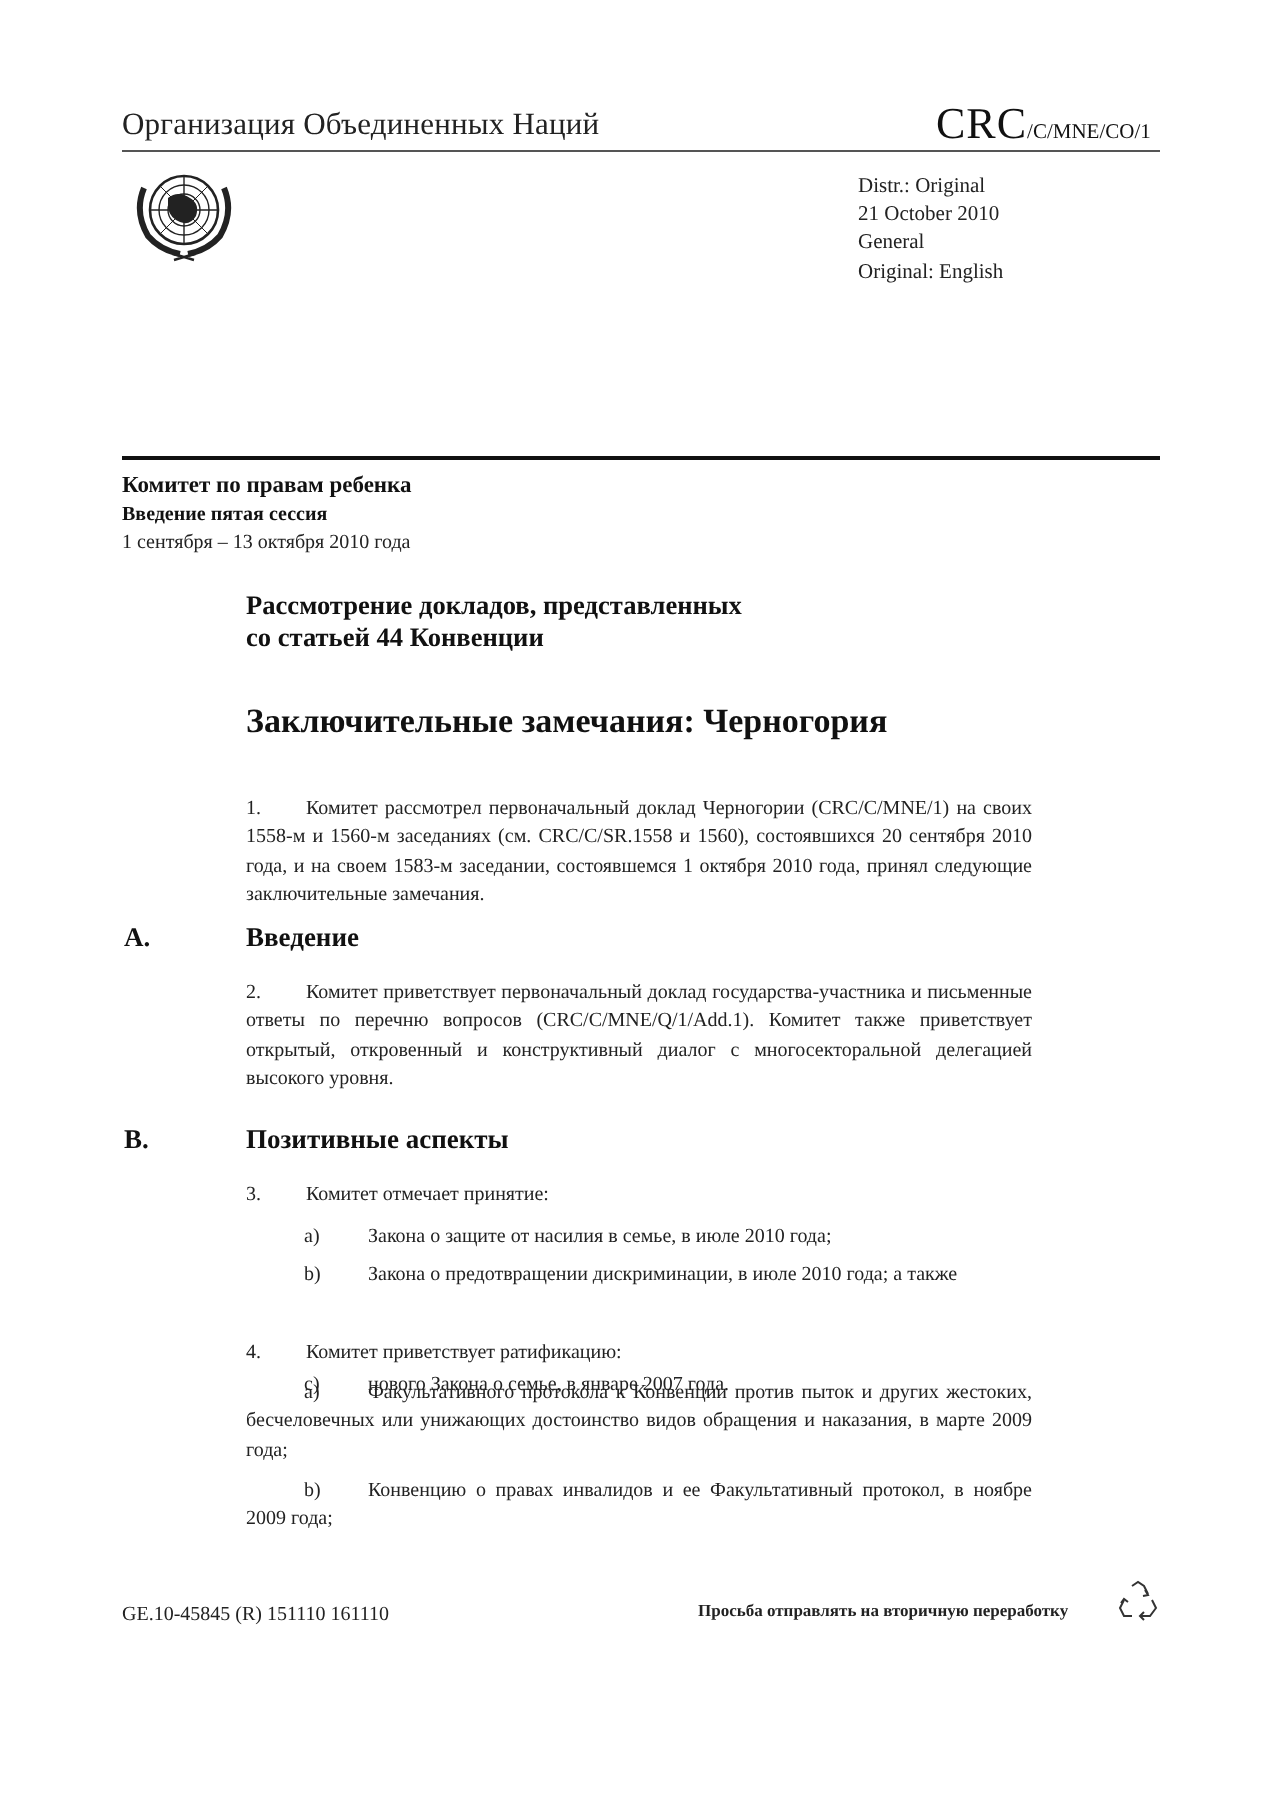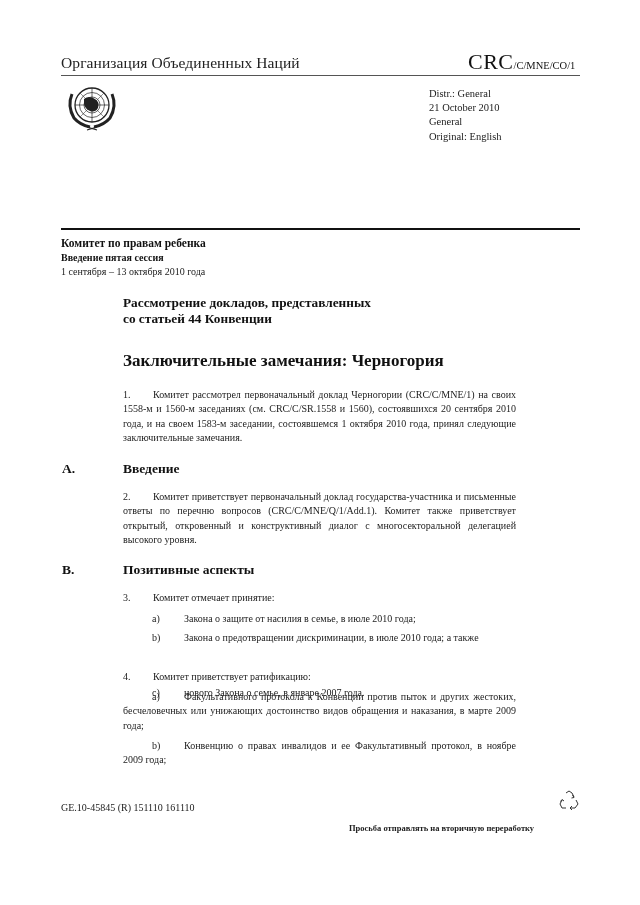--- a/index.html
+++ b/index.html
@@ -24,21 +24,21 @@
   .para .num { display: inline-block; width: 30px; }
   .section-heading { font-size: 13.5px; font-weight: bold; color: #111; }
   .section-heading .letter { position: absolute; left: 0; }
   .section-heading .text { position: absolute; left: 61px; white-space: nowrap; }
   .item-line { left: 123px; font-size: 10px; color: #222; white-space: nowrap; }
   .item-line .lbl { display: inline-block; width: 30px; }
   .sub-line { left: 152px; font-size: 10px; color: #222; white-space: nowrap; }
   .sub-line .lbl { display: inline-block; width: 32px; }
   .para .indent-lbl { display: inline-block; padding-left: 29px; width: 32px; }
   .footer-code { left: 61px; top: 802px; font-size: 10px; color: #222; }
-  .footer-recycle { left: 349px; top: 800px; font-size: 8.5px; font-weight: bold; color: #222; margin-top: 23px; }
+  .footer-recycle { left: 349px; top: 800px; font-size: 8.5px; font-weight: bold; color: #222; }
   .recycle-icon { left: 558px; top: 789px; width: 22px; height: 22px; }
 </style>
 </head>
 <body>
 
 <div class="abs org-name">Организация Объединенных Наций</div>
 <div class="abs symbol"><span class="big">CRC</span><span class="small">/C/MNE/CO/1</span></div>
 <div class="abs rule-thin"></div>
 
 <div class="abs logo">
@@ -57,39 +57,39 @@
     <path d="M10 12 Q5 24 12 36 Q18 43 28 45" fill="none" stroke="#222" stroke-width="3"></path>
     <path d="M50 12 Q55 24 48 36 Q42 43 32 45" fill="none" stroke="#222" stroke-width="3"></path>
     <path d="M25 45 L35 48 M35 45 L25 48" stroke="#222" stroke-width="1.2"></path>
   </svg>
 </div>
 
 <div class="abs doc-title">
 </div>
 
 <div class="abs distr">
-  <div>Distr.: General</div>
+  <div>Distr.: Original</div>
   <div>21 October 2010</div>
   <div>General</div>
   <div>Original: English</div>
 </div>
 
 <div class="abs rule-thick"></div>
 
 <div class="abs committee">Комитет по правам ребенка</div>
 <div class="abs session">Введение пятая сессия</div>
 <div class="abs dates">1 сентября – 13 октября 2010 года</div>
 
 <div class="abs main-title">
   <div>Рассмотрение докладов, представленных</div>
   <div>со статьей 44 Конвенции</div>
 </div>
 <div class="abs subtitle">Заключительные замечания: Черногория</div>
 
-<div class="abs para" style="top:388px;font-family:Liberation Serif, serif;"><span class="num">1.</span><span>Комитет рассмотрел первоначальный доклад Черногории (CRC/C/MNE/1) на своих 1558-м и 1560-м заседаниях (см. CRC/C/SR.1558 и 1560), состоявшихся 20 сентября 2010 года, и на своем 1583-м заседании, состоявшемся 1 октября 2010 года, принял следующие заключительные замечания.</span></div>
+<div class="abs para" style="top:398px;font-family:Liberation Serif, serif;"><span class="num">1.</span><span>Комитет рассмотрел первоначальный доклад Черногории (CRC/C/MNE/1) на своих 1558-м и 1560-м заседаниях (см. CRC/C/SR.1558 и 1560), состоявшихся 20 сентября 2010 года, и на своем 1583-м заседании, состоявшемся 1 октября 2010 года, принял следующие заключительные замечания.</span></div>
 
 <div class="abs section-heading" style="left:62px; top:461px;">
   <span class="letter">A.</span>
   <span class="text">Введение</span>
 </div>
 
 <div class="abs para" style="top:490px;"><span class="num">2.</span><span>Комитет приветствует первоначальный доклад государства-участника и письменные ответы по перечню вопросов (CRC/C/MNE/Q/1/Add.1). Комитет также приветствует открытый, откровенный и конструктивный диалог с многосекторальной делегацией высокого уровня.</span></div>
 
 <div class="abs section-heading" style="left:62px; top:562px;">
   <span class="letter">B.</span>

